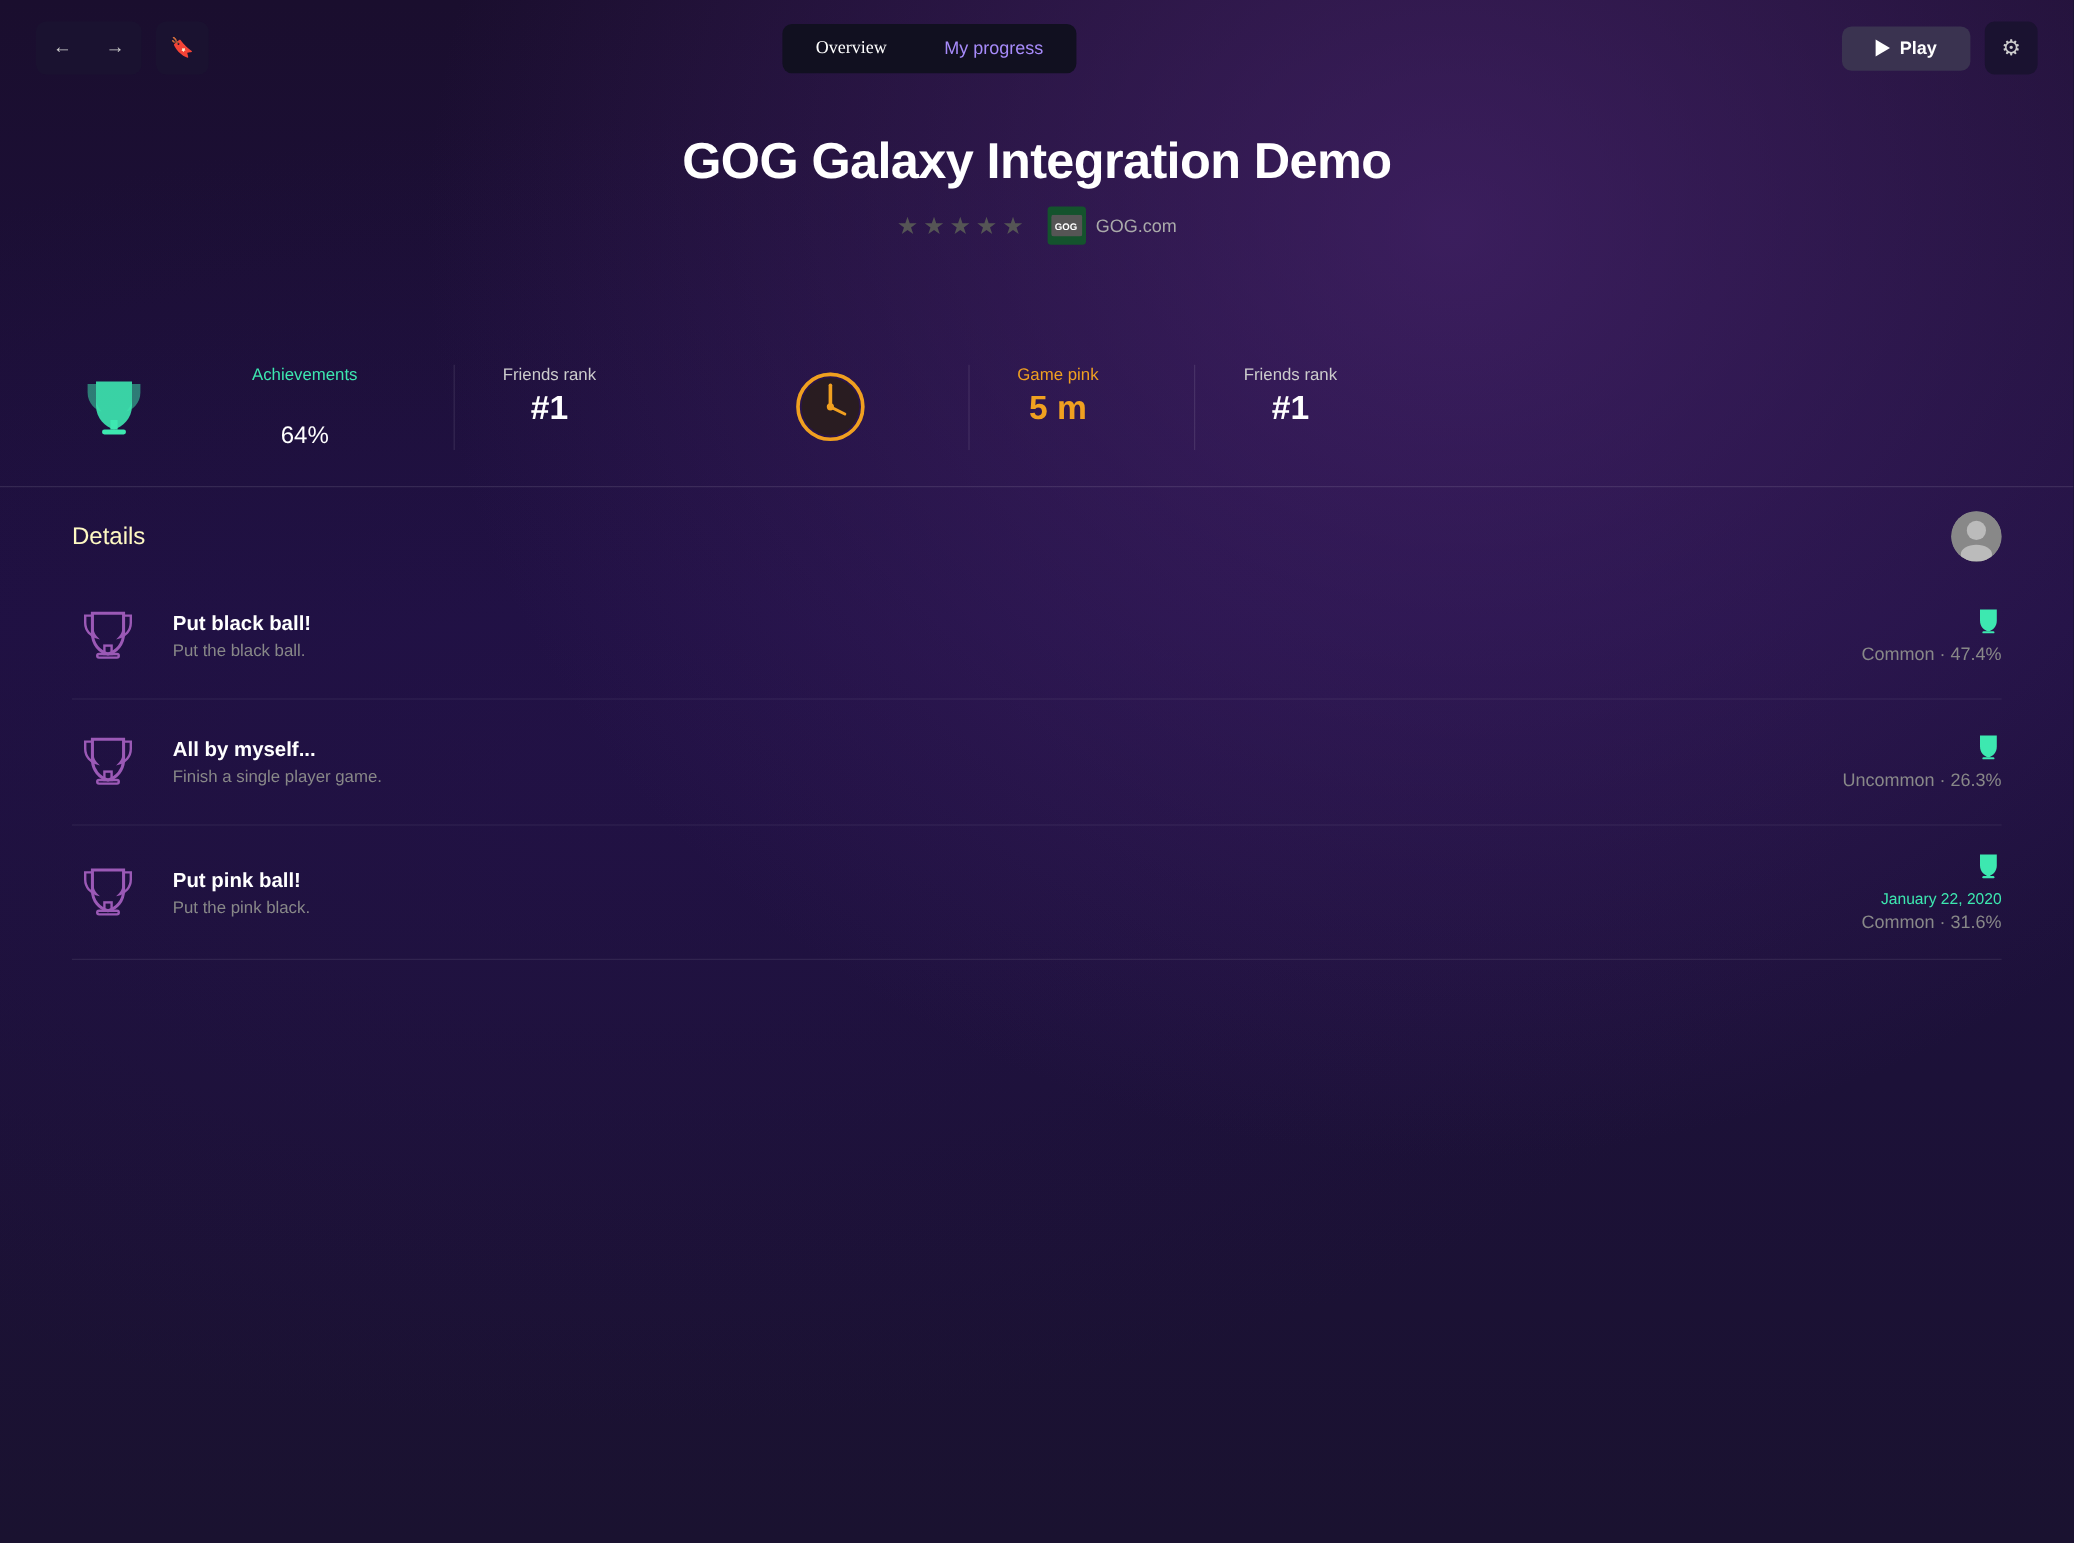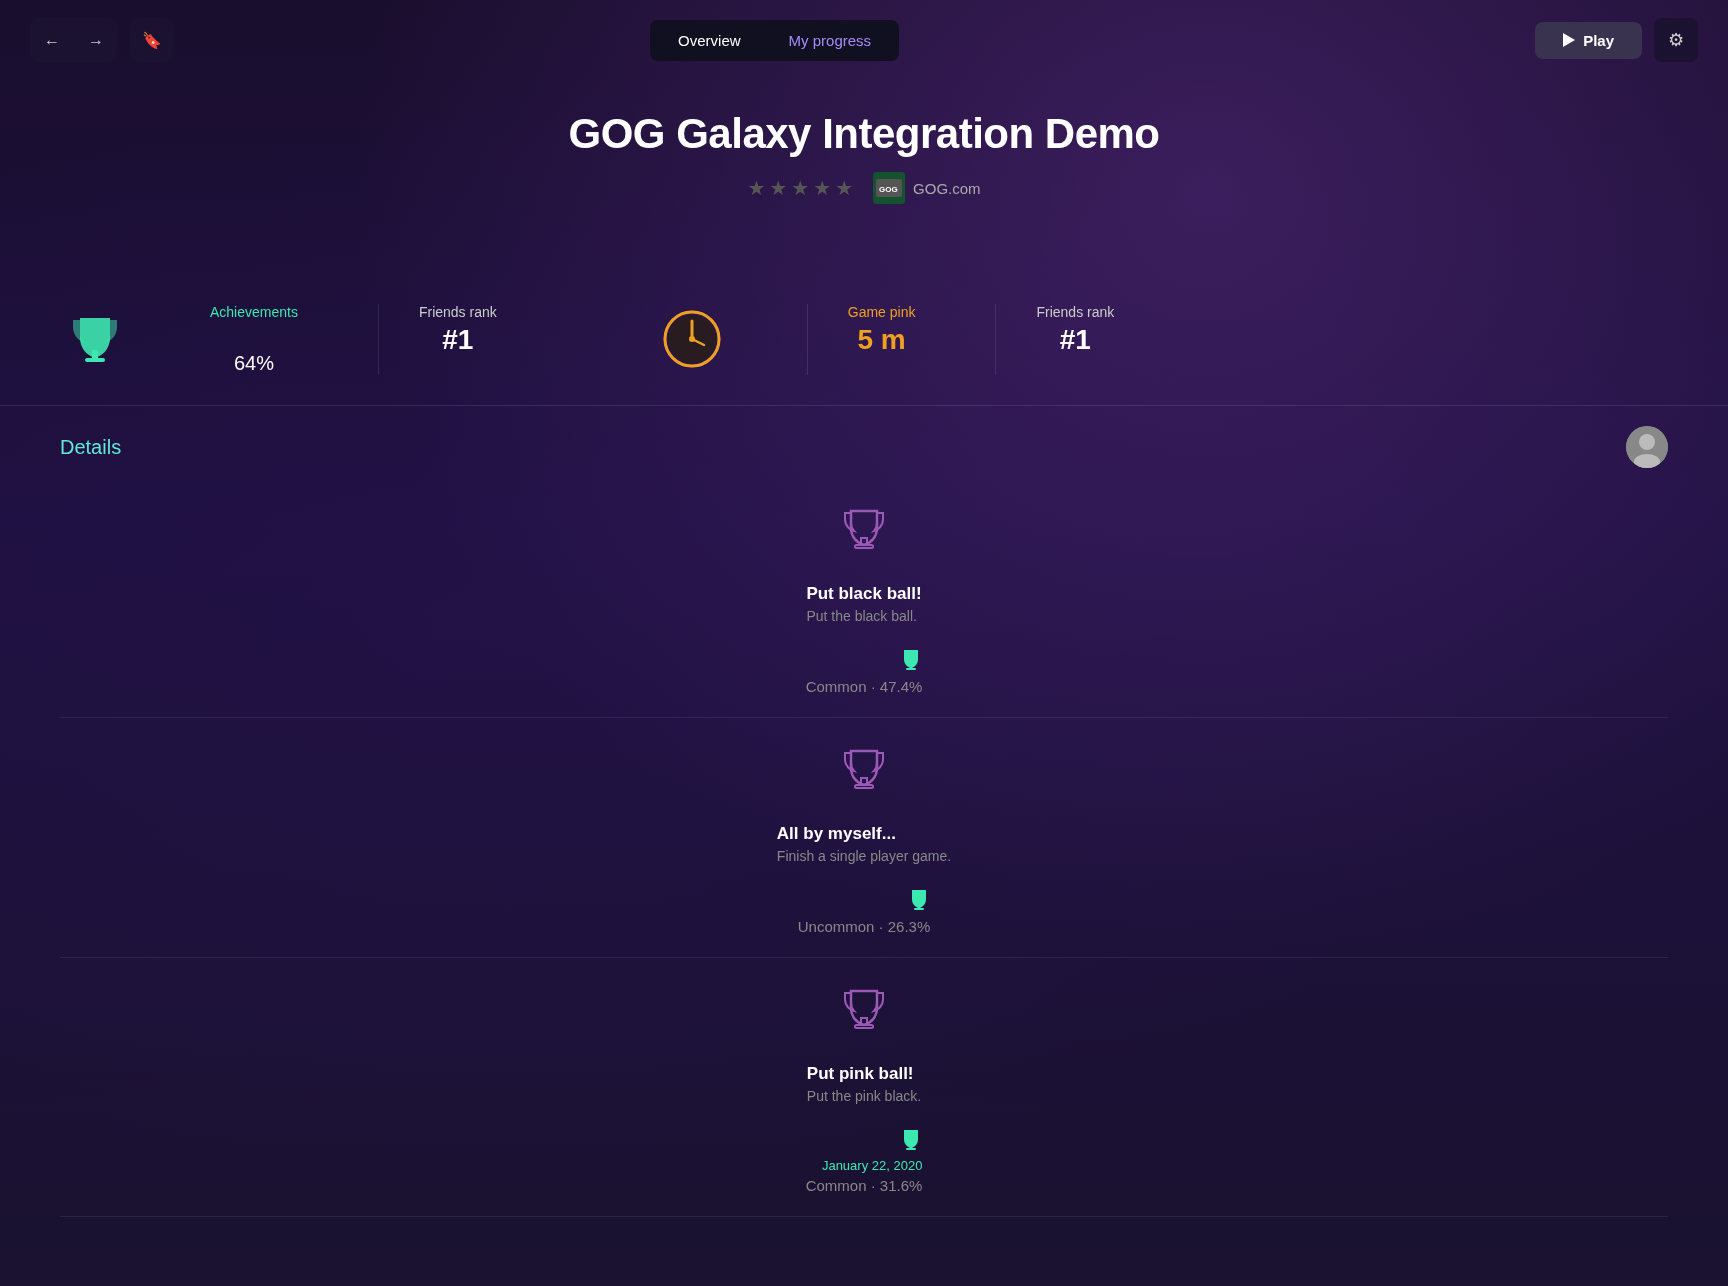--- a/index.html
+++ b/index.html
@@ -98,20 +98,21 @@
       cursor: pointer;
       font-size: 15px;
       font-weight: 500;
       border: none;
       background: transparent;
     }
 
     .tab-overview {
       color: #fff;
       background: transparent;
+      font-family: Liberation Serif, serif;
     }
 
     .tab-progress {
       color: #a78bfa;
       background: transparent;
     }
 
     .play-btn {
       background: #3a3350;
       border: none;
@@ -306,21 +307,21 @@
     .details-header {
       display: flex;
       align-items: center;
       justify-content: space-between;
       margin-bottom: 0;
     }
 
     .details-title {
       font-size: 20px;
       font-weight: 400;
-      color: #5eead4;
+      color: #fef9c3;
     }
 
     .friend-avatar {
       width: 42px;
       height: 42px;
       border-radius: 50%;
       background: #888;
       overflow: hidden;
       display: flex;
       align-items: center;
@@ -332,21 +333,20 @@
     .achievement-list {
       margin-top: 10px;
     }
 
     .achievement-item {
       display: flex;
       align-items: center;
       padding: 22px 0;
       border-bottom: 1px solid rgba(255,255,255,0.08);
       gap: 24px;
-      flex-direction: column;
     }
 
     .achievement-trophy {
       width: 60px;
       height: 60px;
       display: flex;
       align-items: center;
       justify-content: center;
       flex-shrink: 0;
     }

